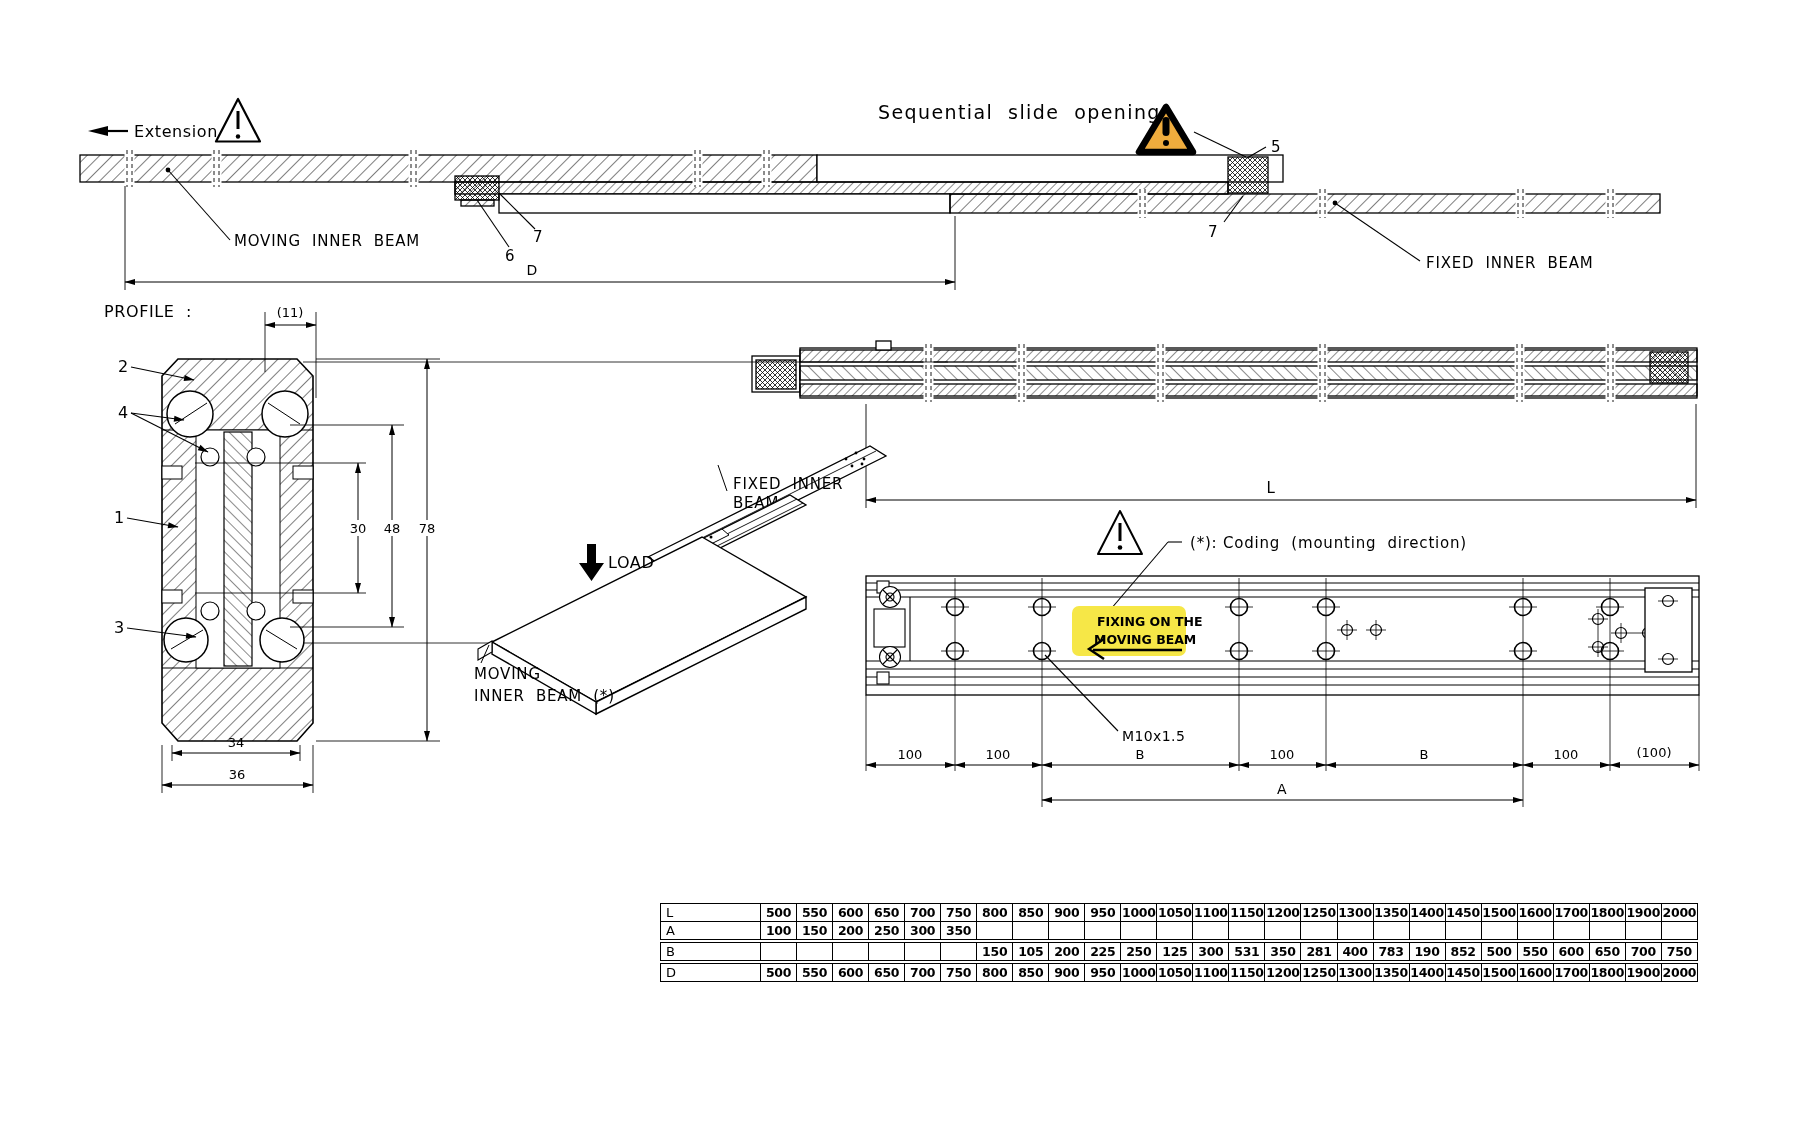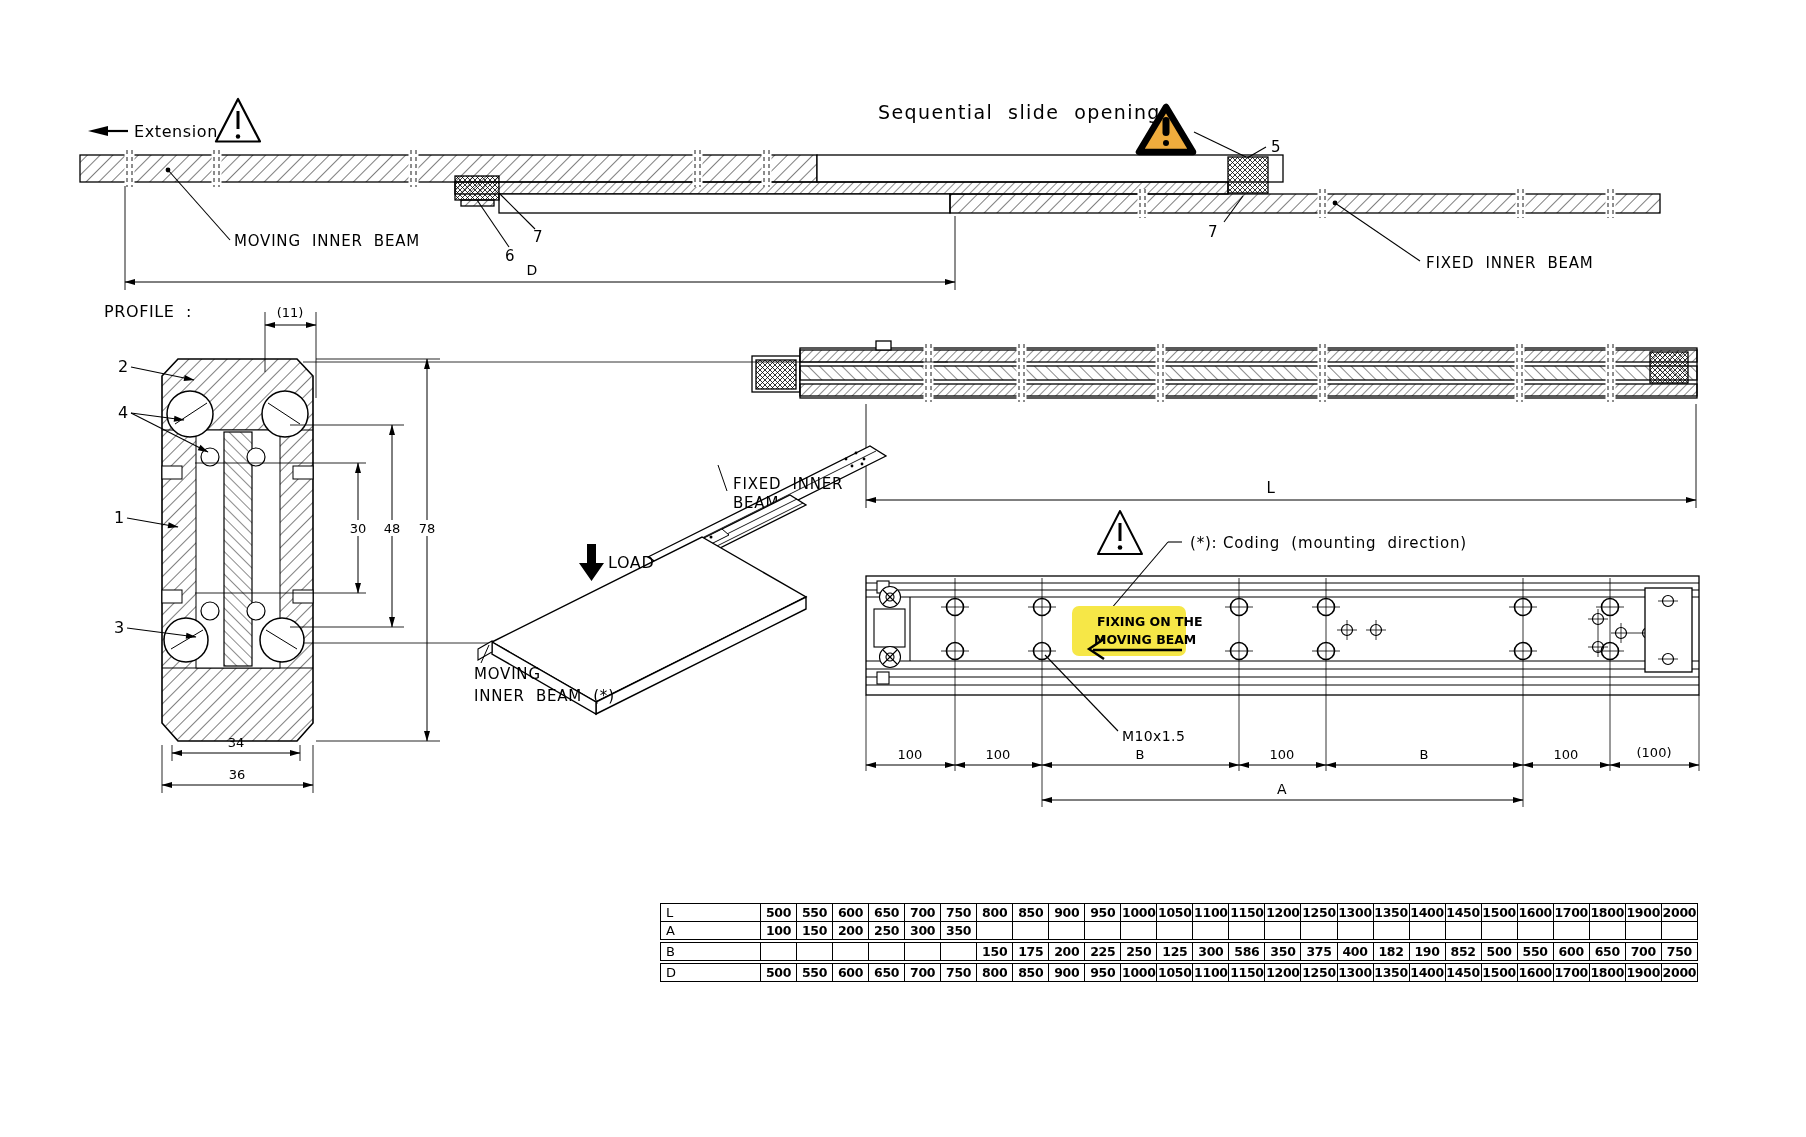--- a/index.html
+++ b/index.html
@@ -503,31 +503,31 @@
           </tr>
           <tr>
             <th>B</th>
             <td></td>
             <td></td>
             <td></td>
             <td></td>
             <td></td>
             <td></td>
             <td>150</td>
-            <td>175</td>
+            <td>105</td>
             <td>200</td>
             <td>225</td>
             <td>250</td>
             <td>125</td>
             <td>300</td>
-            <td>586</td>
+            <td>531</td>
             <td>350</td>
-            <td>375</td>
+            <td>281</td>
             <td>400</td>
-            <td>182</td>
+            <td>783</td>
             <td>190</td>
             <td>852</td>
             <td>500</td>
             <td>550</td>
             <td>600</td>
             <td>650</td>
             <td>700</td>
             <td>750</td>
           </tr>
           <tr>

